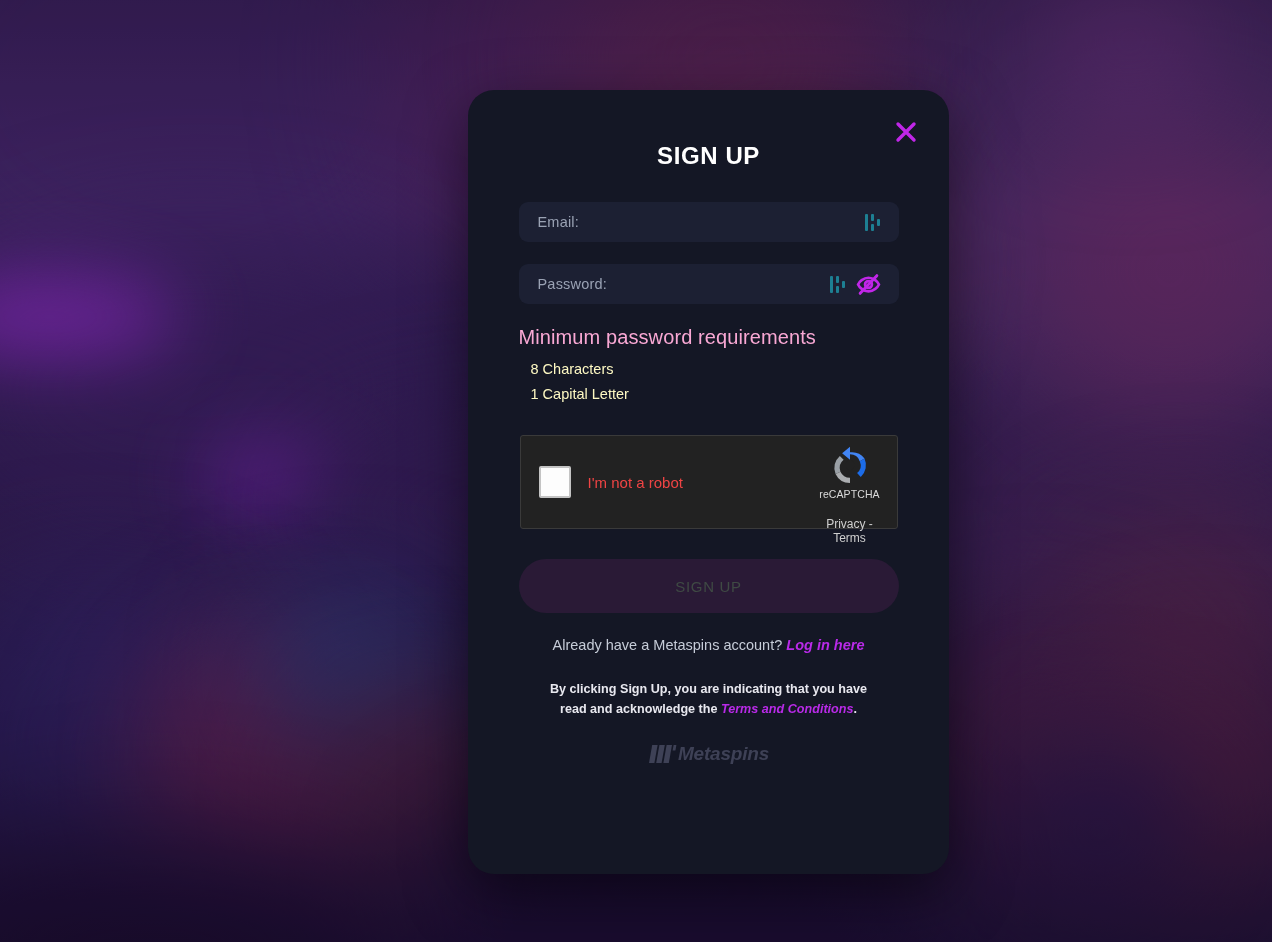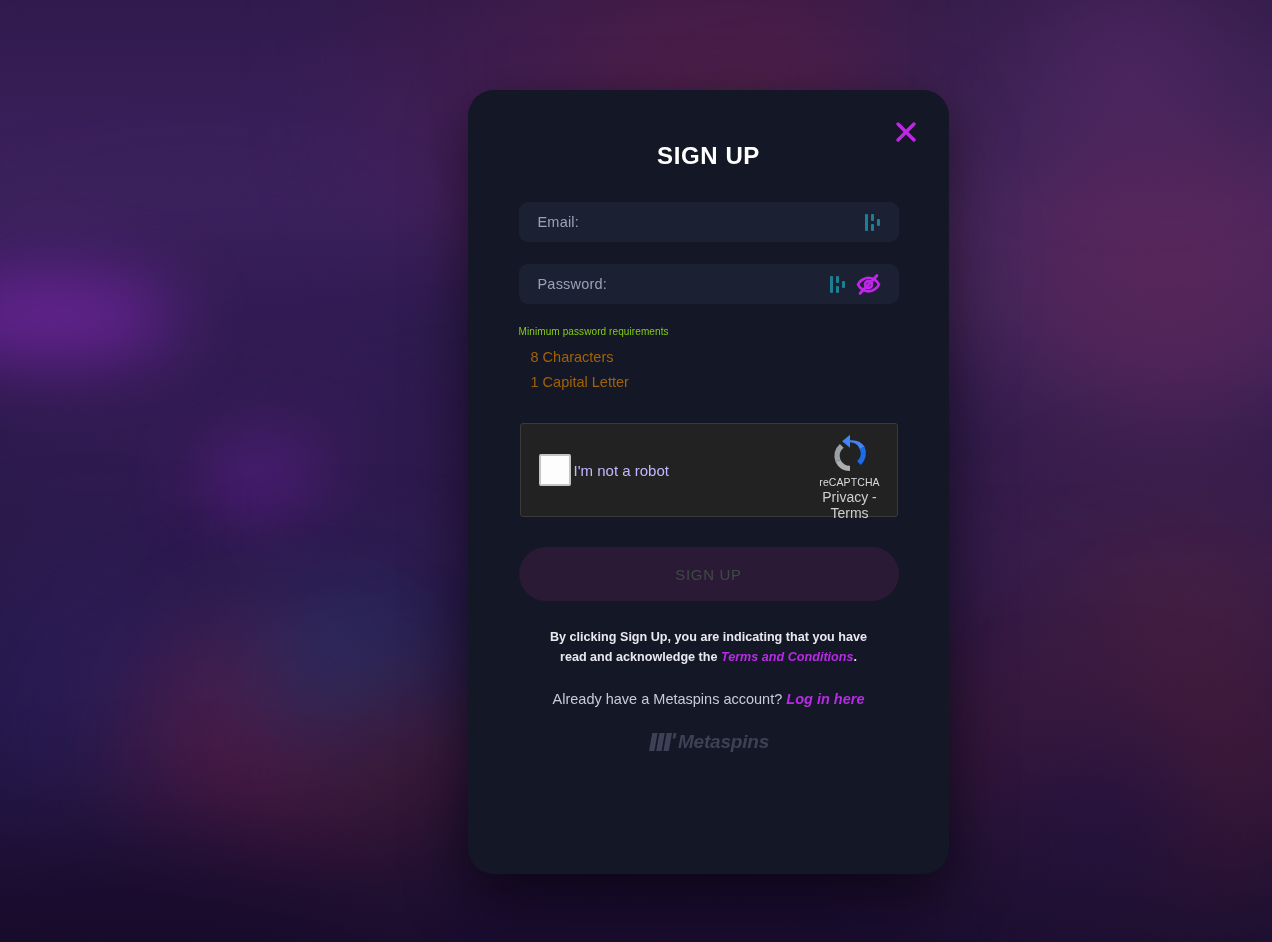--- a/index.html
+++ b/index.html
@@ -110,32 +110,32 @@
   .bars-icon { display:block; }
 
   .eye-off-icon { display:block; cursor: pointer; }
 
   
   #pw-reqs {
     width: 380px;
     margin: 22px auto 0;
   }
   #pw-reqs-title {
-    font-size: 10px;
-    color: #84cc16;
+    font-size: 20px;
+    color: #f9a8d4;
     letter-spacing: 0.1px;
   }
   #pw-reqs ul {
     list-style: none;
     margin-top: 8px;
     padding-left: 12px;
   }
   #pw-reqs li {
     font-size: 14.5px;
-    color: #a16207;
+    color: #fef9c3;
     line-height: 25px;
   }
 
   
   #recaptcha {
     width: 378px;
     height: 94px;
     margin: 28px auto 0;
     background: #222222;
     border: 1px solid #3a3a3a;
@@ -148,43 +148,43 @@
     width: 32px;
     height: 32px;
     margin-left: 18px;
     background: #fdfdfd;
     border: 2px solid #c4c4c4;
     border-radius: 2px;
     cursor: pointer;
     flex: none;
   }
   #recaptcha-label {
-    margin-left: 3px;
+    margin-left: 17px;
     font-size: 15px;
-    color: #c4b5fd;
+    color: #ef4444;
     white-space: nowrap;
   }
   #recaptcha-brand {
     position: absolute;
     right: 8px;
     top: 8px;
     width: 78px;
     text-align: center;
   }
   #recaptcha-logo { display: block; margin: 0 auto; }
   #recaptcha-brand-name {
     font-size: 10.5px;
     color: #dadada;
     margin-top: 2px;
     letter-spacing: 0.1px;
   }
   #recaptcha-legal {
-    font-size: 14px;
+    font-size: 12px;
     color: #cfcfcf;
-    margin-top: 1px;
+    margin-top: 17px;
   }
   #recaptcha-legal span { cursor: pointer; }
 
   
   #signup-btn {
     display: block;
     width: 380px;
     height: 54px;
     margin: 30px auto 0;
     background: #2a1a36;
@@ -329,23 +329,23 @@
       <div id="recaptcha-legal">
         <span>Privacy</span>
         <span>-</span>
         <span>Terms</span>
       </div>
     </div>
   </div>
 
   <button id="signup-btn" disabled="">SIGN UP</button>
 
+  <p id="login-line"><span>Already have a Metaspins account? </span><span class="link-magenta">Log in here</span></p>
+
   <p id="terms-text"><span>By clicking Sign Up, you are indicating that you have read and acknowledge the </span><span class="link-magenta">Terms and Conditions</span><span>.</span></p>
-
-  <p id="login-line"><span>Already have a Metaspins account? </span><span class="link-magenta">Log in here</span></p>
 
   <div id="brand-logo">
     <svg width="30" height="20" viewBox="0 0 30 20">
       <path d="M4.2 1 H9.6 L6.4 19 H1 Z" fill="#3e4156"></path>
       <path d="M11.4 1 H16.8 L13.6 19 H8.2 Z" fill="#3e4156"></path>
       <path d="M18.6 1 H24 L20.8 19 H15.4 Z" fill="#3e4156"></path>
       <path d="M25.6 1 H28.4 L27.4 6.6 H24.6 Z" fill="#3e4156"></path>
     </svg>
     <span id="brand-wordmark">Metaspins</span>
   </div>

